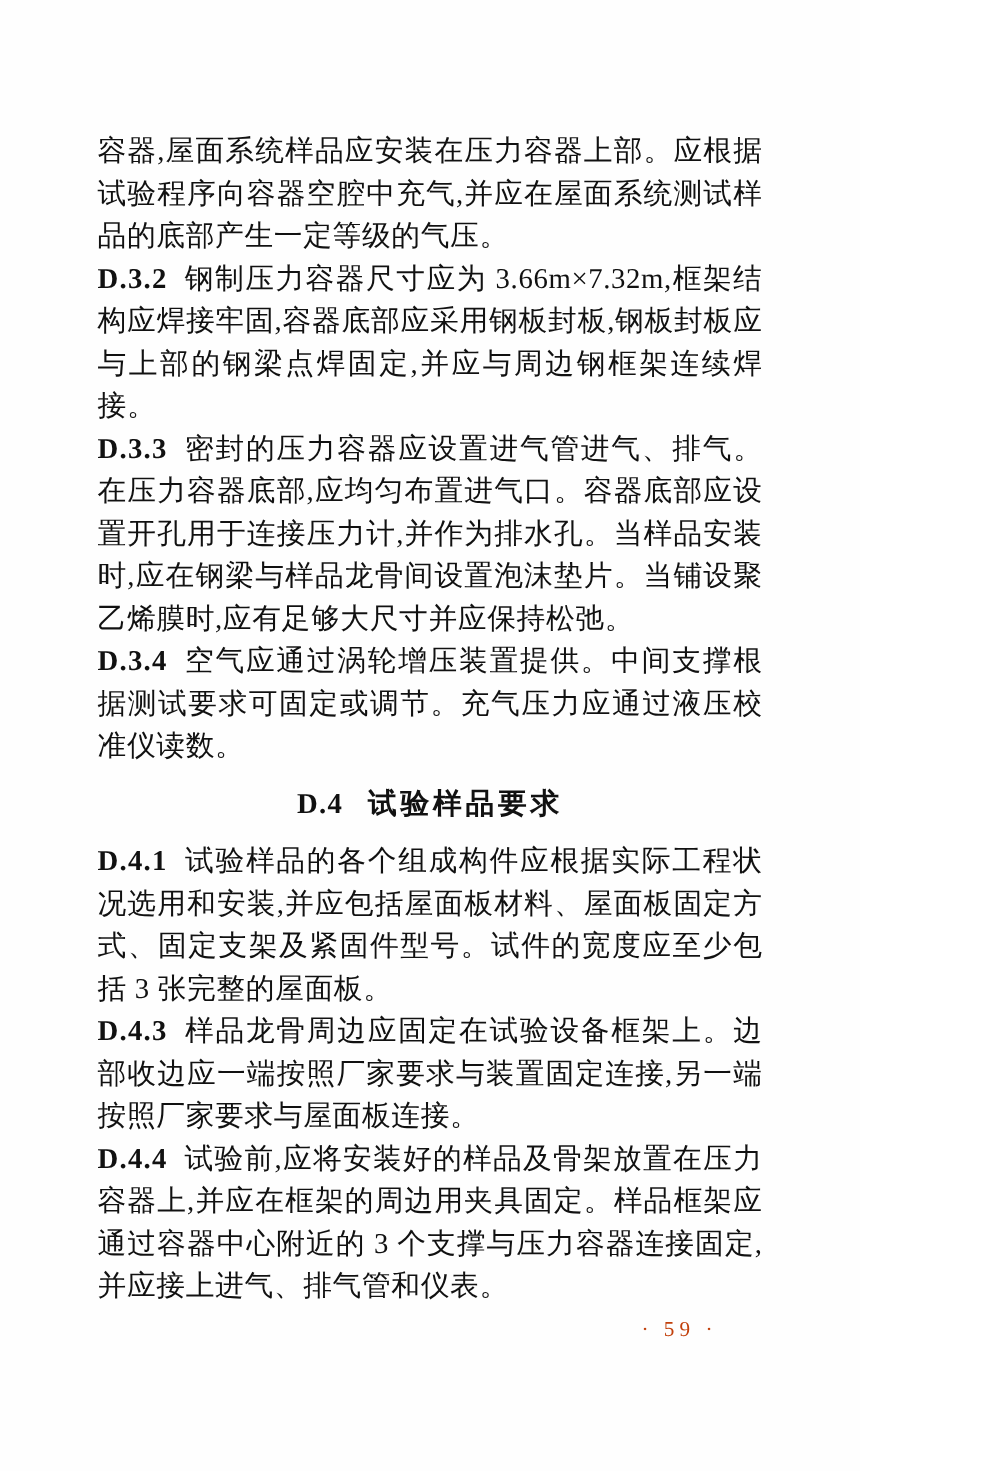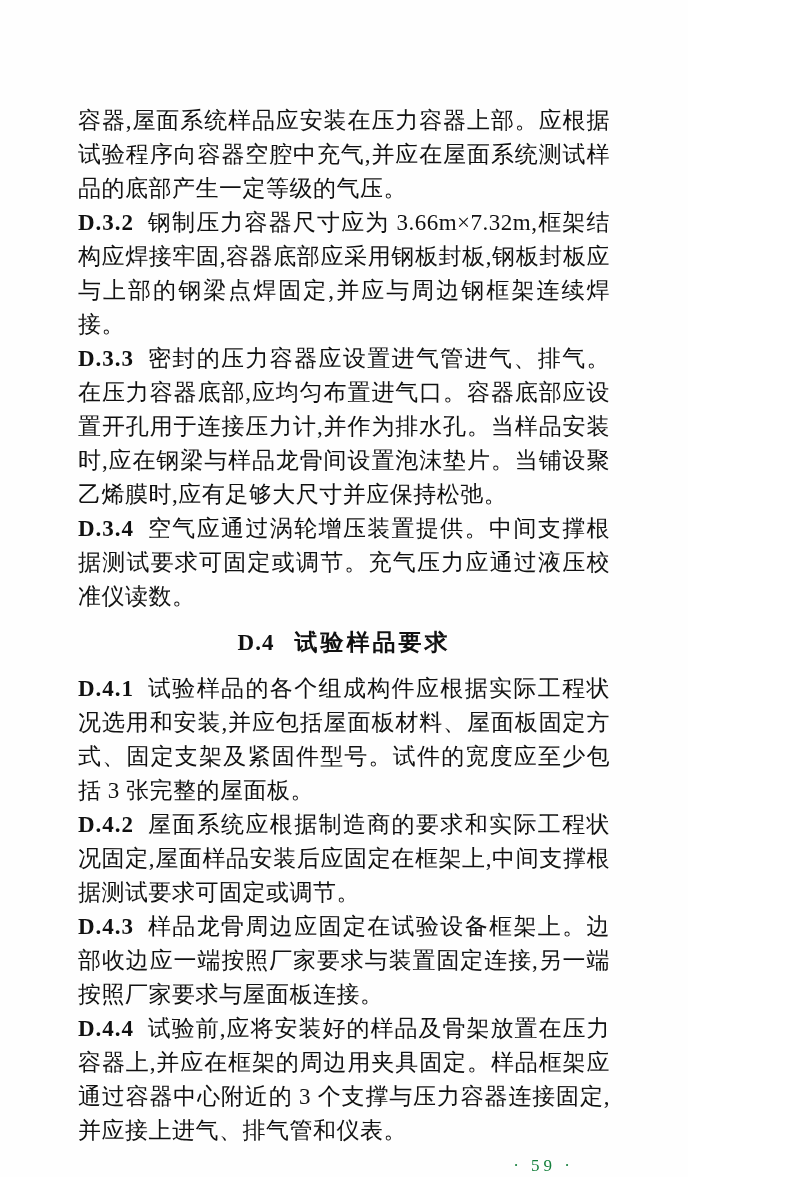--- a/index.html
+++ b/index.html
@@ -51,21 +51,21 @@
   .hd-title-wide {
     letter-spacing: 14px;
   }
   .page-number {
     margin-top: 6px;
     text-align: right;
     padding-right: 36px;
     font-size: 17px;
     line-height: 24px;
     letter-spacing: 4px;
-    color: #15803d;
+    color: #c2410c;
   }
 </style>
 </head>
 <body>
 
 <div class="page">
   <div class="body-col">
 
     <p class="para">容器,屋面系统样品应安装在压力容器上部。应根据试验程序向容器空腔中充气,并应在屋面系统测试样品的底部产生一定等级的气压。</p>
 
@@ -82,23 +82,20 @@
     </p>
 
     <h2 class="heading">
       <span class="hd-no">D.4</span><span class="hd-title-normal">试验样品要求</span>
     </h2>
 
     <p class="para">
       <span class="clause-no">D.4.1</span><span>试验样品的各个组成构件应根据实际工程状况选用和安装,并应包括屋面板材料、屋面板固定方式、固定支架及紧固件型号。试件的宽度应至少包括 3 张完整的屋面板。</span>
     </p>
 
-    <p class="para">
-      <span class="clause-no">D.4.2</span><span>屋面系统应根据制造商的要求和实际工程状况固定,屋面样品安装后应固定在框架上,中间支撑根据测试要求可固定或调节。</span>
-    </p>
 
     <p class="para">
       <span class="clause-no">D.4.3</span><span>样品龙骨周边应固定在试验设备框架上。边部收边应一端按照厂家要求与装置固定连接,另一端按照厂家要求与屋面板连接。</span>
     </p>
 
     <p class="para">
       <span class="clause-no">D.4.4</span><span>试验前,应将安装好的样品及骨架放置在压力容器上,并应在框架的周边用夹具固定。样品框架应通过容器中心附近的 3 个支撑与压力容器连接固定,并应接上进气、排气管和仪表。</span>
     </p>
 
 

